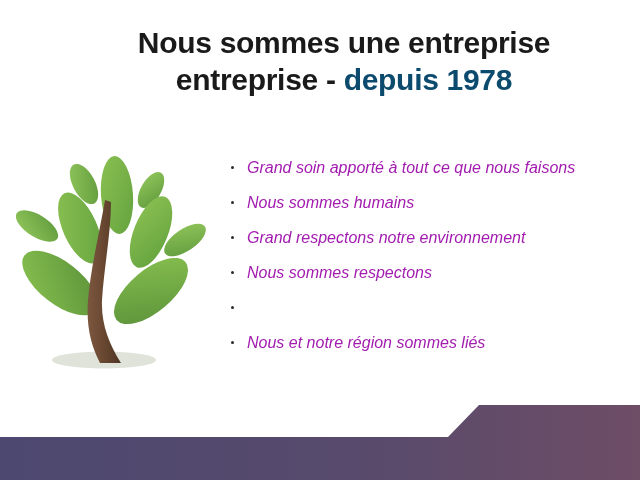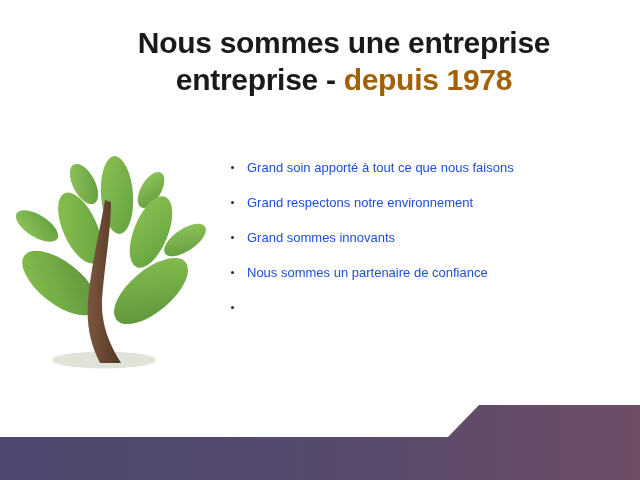--- a/index.html
+++ b/index.html
@@ -36,44 +36,45 @@
     font-weight: bold;
     letter-spacing: -0.3px;
     color: #1a1a1a;
     white-space: nowrap;
     padding-left: 48px;
   }
   .title-line-2 {
     margin-top: 2px;
   }
   .title-accent {
-    color: #a16207;
+    color: #0c4a6e;
   }
   .title-dash {
     color: #1a1a1a;
   }
 
   
   .bullets {
     position: absolute;
     left: 228px;
     top: 150px;
     width: 400px;
     list-style: none;
     margin: 0;
     padding: 0;
   }
   .bullet-item {
     position: relative;
     padding-left: 19px;
     height: 35px;
     line-height: 35px;
-    font-size: 13px;
-    color: #1d4ed8;
+    font-size: 16px;
+    color: #a21caf;
     white-space: nowrap;
+    font-style: italic;
   }
   .bullet-dot {
     position: absolute;
     left: 3px;
     top: 16px;
     width: 3.4px;
     height: 3.4px;
     background: #2b2b2b;
     border-radius: 50%;
   }
@@ -166,32 +167,36 @@
     </svg>
   </div>
 
   <ul class="bullets">
     <li class="bullet-item">
       <span class="bullet-dot"></span>
       <span>Grand soin apporté à tout ce que nous faisons</span>
     </li>
     <li class="bullet-item">
       <span class="bullet-dot"></span>
+      <span>Nous sommes humains</span>
+    </li>
+    <li class="bullet-item">
+      <span class="bullet-dot"></span>
       <span>Grand respectons notre environnement</span>
     </li>
     <li class="bullet-item">
       <span class="bullet-dot"></span>
-      <span>Grand sommes innovants</span>
-    </li>
-    <li class="bullet-item">
-      <span class="bullet-dot"></span>
-      <span>Nous sommes un partenaire de confiance</span>
-    </li>
-    <li class="bullet-item">
-      <span class="bullet-dot"></span>
+      <span>Nous sommes respectons</span>
+    </li>
+    <li class="bullet-item">
+      <span class="bullet-dot"></span>
+    </li>
+    <li class="bullet-item">
+      <span class="bullet-dot"></span>
+      <span>Nous et notre région sommes liés</span>
     </li>
   </ul>
 
   <div class="footer">
     <svg class="footer-svg" width="640" height="82" viewBox="0 0 640 82" xmlns="http://www.w3.org/2000/svg">
       <defs>
         <linearGradient id="footGrad" x1="0" y1="0" x2="1" y2="0">
           <stop offset="0%" stop-color="#4d4870"></stop>
           <stop offset="55%" stop-color="#574a6c"></stop>
           <stop offset="100%" stop-color="#6e4d66"></stop>

